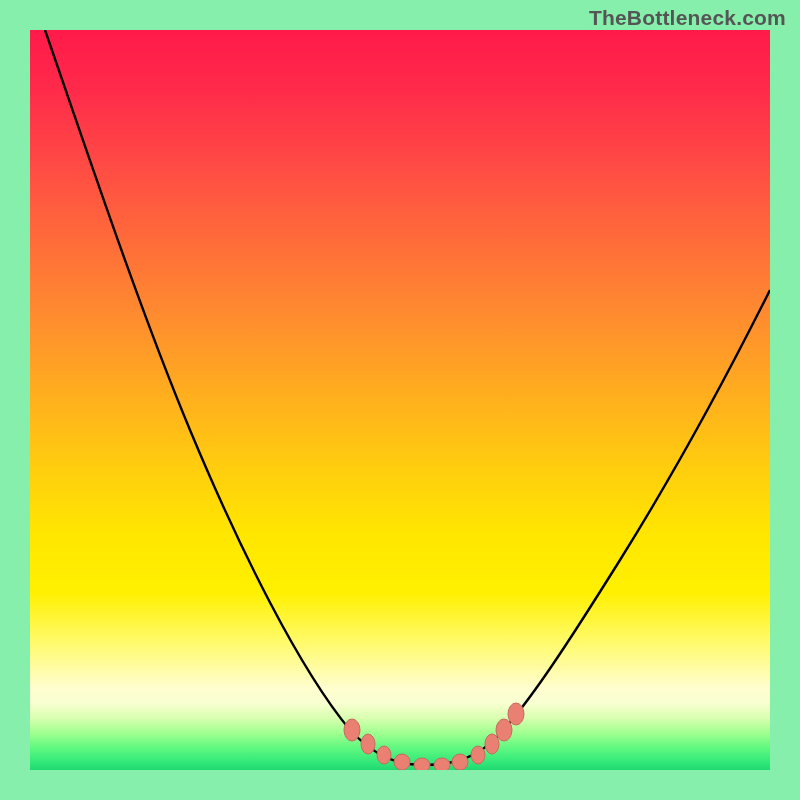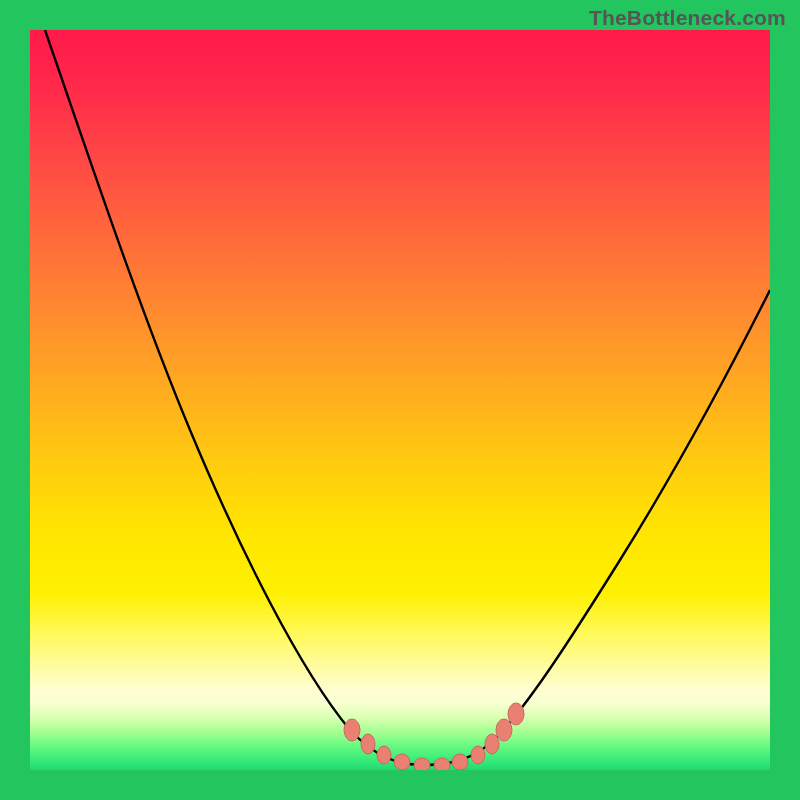--- a/index.html
+++ b/index.html
@@ -1,21 +1,21 @@
 <!DOCTYPE html>
 <html><head>
 <meta charset="utf-8">
 <style>
   * { margin: 0; padding: 0; box-sizing: border-box; }
   html, body { width: 800px; height: 800px; overflow: hidden; background: #000; }
   .frame {
     position: relative;
     width: 800px;
     height: 800px;
-    background: #22c55e;
+    background: #86efac;
   }
   .gradient-area {
     position: absolute;
     left: 30px;
     top: 30px;
     width: 740px;
     height: 740px;
     background: linear-gradient(to bottom,
       #ff1a4a 0%,
       #ff2a4a 8%,

